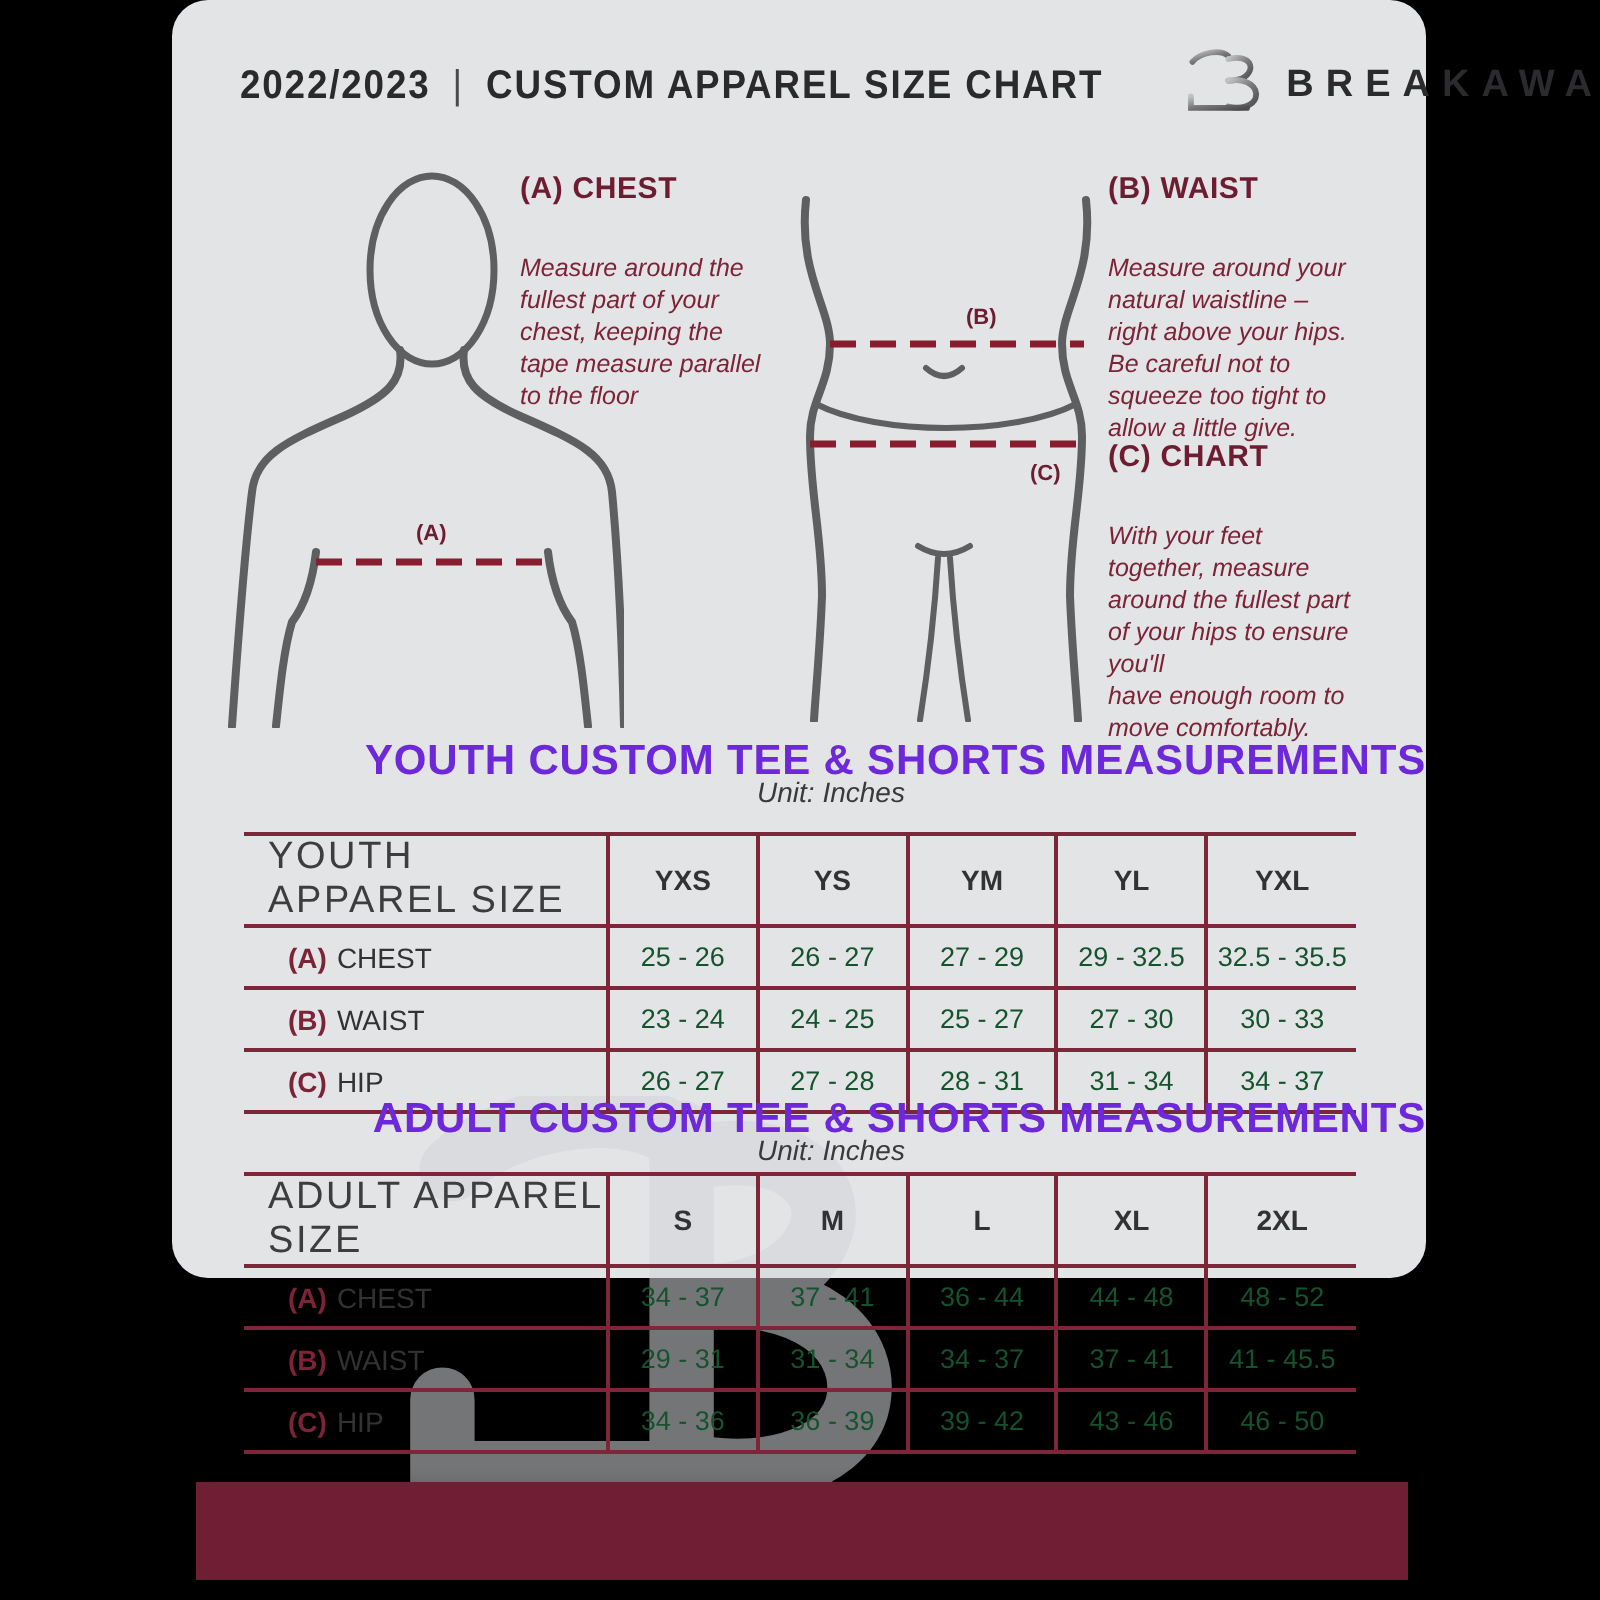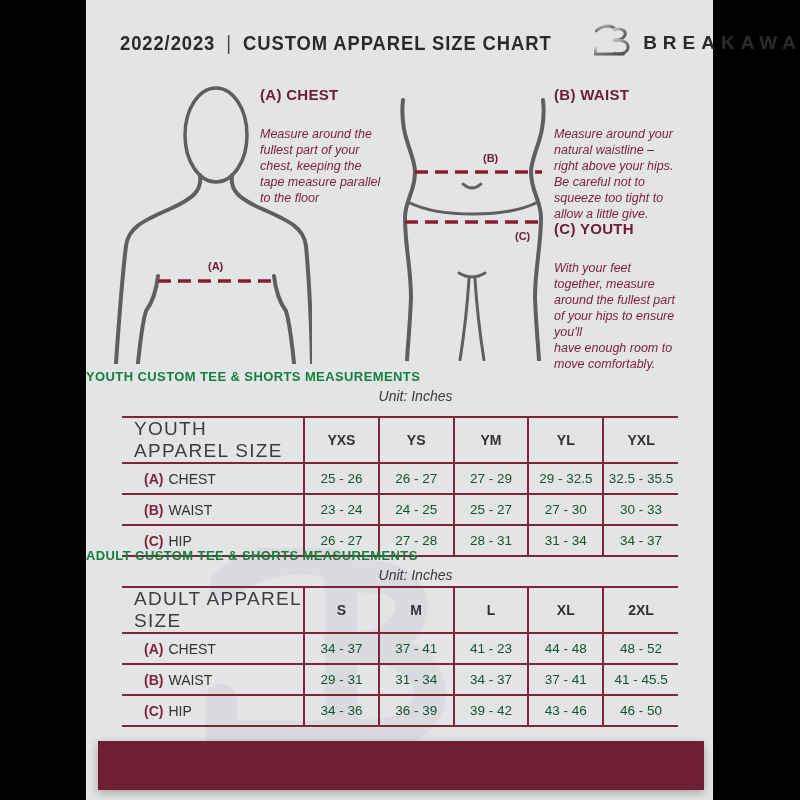--- a/index.html
+++ b/index.html
@@ -1,18 +1,18 @@
 <!DOCTYPE html>
 <html><head>
 <meta charset="utf-8">
 <style>
   * { margin:0; padding:0; box-sizing:border-box; }
   html,body { width:800px; height:800px; font-family:"Liberation Sans", sans-serif; }
   .stage { position:relative; width:800px; height:800px; background:#000; overflow:hidden; }
-  .page { position:absolute; left:86px; top:0; width:627px; height:800px; background:#e3e4e6; }
+  .page { position:absolute; left:86px; top:0; width:627px; height:639px; background:#e3e4e6;border-radius:18px; }
 
   
   .hdr { position:absolute; left:34px; right:26px; top:22px; height:42px;
          display:flex; align-items:center; justify-content:space-between; }
   .hdr-title { display:flex; align-items:center; gap:12px;
                font-weight:700; font-size:20px; letter-spacing:1px; color:#2a2a2c;
                transform:scaleX(.92); transform-origin:left center; white-space:nowrap; }
   .hdr-sep { font-weight:400; color:#4a4a4c; font-size:20px; }
   .brand { display:flex; align-items:center; gap:8px; }
   .brand-name { font-weight:700; font-size:19px; letter-spacing:6px; color:#2b2b2d; }
@@ -21,22 +21,22 @@
   .guide-head { font-weight:700; font-size:15px; color:#6d1c31; letter-spacing:.3px; }
   .guide-body { margin-top:23px; font-style:italic; font-size:12.5px; line-height:1.28;
                 color:#7d2338; white-space:pre-line; }
   .chest-text { position:absolute; left:174px; top:86px; width:140px; }
   .waist-text { position:absolute; left:468px; top:86px; width:150px; }
   .hips-text  { position:absolute; left:468px; top:220px; width:152px; }
   .fig-torso  { position:absolute; left:26px;  top:78px; }
   .fig-lower  { position:absolute; left:303px; top:96px; }
 
   
-  .sec-title { position:absolute; left:0; width:100%; text-align:left;
-               font-weight:700; font-size:13px; letter-spacing:.4px; color:#15803d; }
+  .sec-title { position:absolute; left:0; width:100%; text-align:right;
+               font-weight:700; font-size:21px; letter-spacing:.4px; color:#6d28d9; }
   .sec-unit  { position:absolute; left:16px; width:100%; text-align:center;
                font-style:italic; font-size:14px; color:#3a3a3c; }
   .youth-title { top:369px; } .youth-unit { top:388px; }
   .adult-title { top:548px; } .adult-unit { top:567px; }
 
   
   table.size { position:absolute; left:36px; width:556px; border-collapse:collapse;
                background:transparent; table-layout:fixed; }
   .youth-table { top:416px; } .adult-table { top:586px; }
   table.size { border-top:2px solid #7e2639; border-bottom:2px solid #7e2639; }
@@ -137,21 +137,21 @@
     <div class="waist-text">
       <div class="guide-head">(B) WAIST</div>
       <div class="guide-body">Measure around your
 natural waistline –
 right above your hips.
 Be careful not to
 squeeze too tight to
 allow a little give.</div>
     </div>
     <div class="hips-text">
-      <div class="guide-head">(C) YOUTH</div>
+      <div class="guide-head">(C) CHART</div>
       <div class="guide-body">With your feet
 together, measure
 around the fullest part
 of your hips to ensure
 you'll
 have enough room to
 move comfortably.</div>
     </div>
 
     <div class="watermark">
@@ -234,21 +234,21 @@
           <th>L</th>
           <th>XL</th>
           <th>2XL</th>
         </tr>
       </thead>
       <tbody>
         <tr>
           <td class="row-label"><span class="row-key">(A)</span><span>CHEST</span></td>
           <td>34 - 37</td>
           <td>37 - 41</td>
-          <td>41 - 23</td>
+          <td>36 - 44</td>
           <td>44 - 48</td>
           <td>48 - 52</td>
         </tr>
         <tr>
           <td class="row-label"><span class="row-key">(B)</span><span>WAIST</span></td>
           <td>29 - 31</td>
           <td>31 - 34</td>
           <td>34 - 37</td>
           <td>37 - 41</td>
           <td>41 - 45.5</td>

